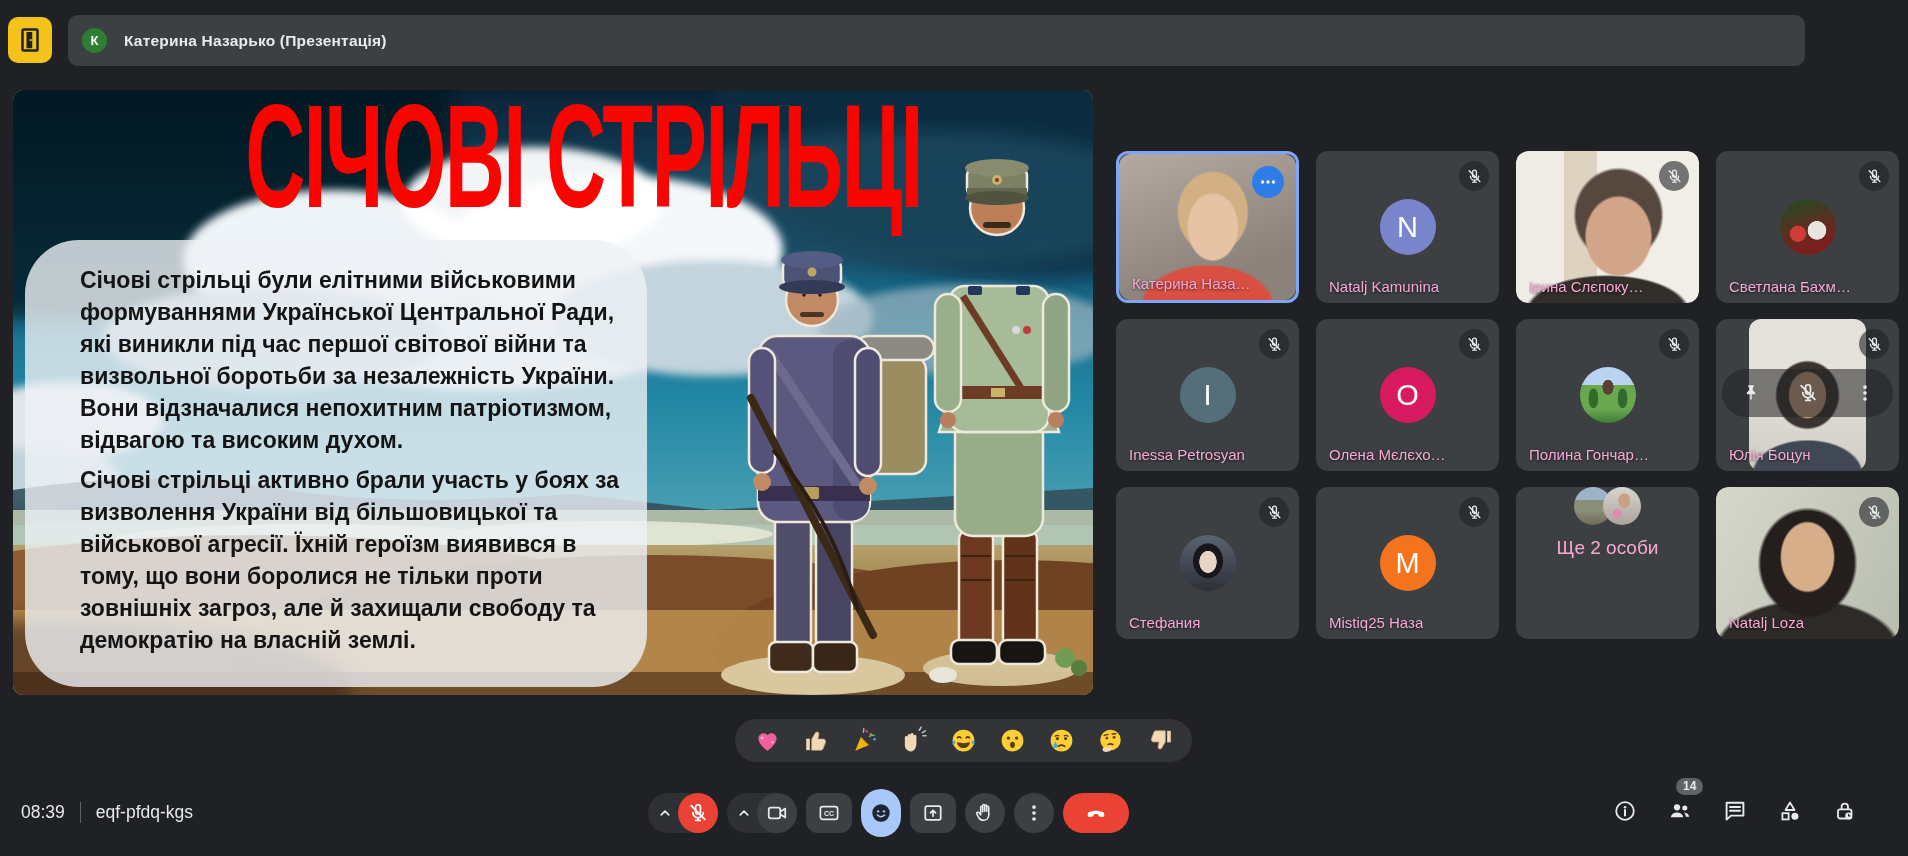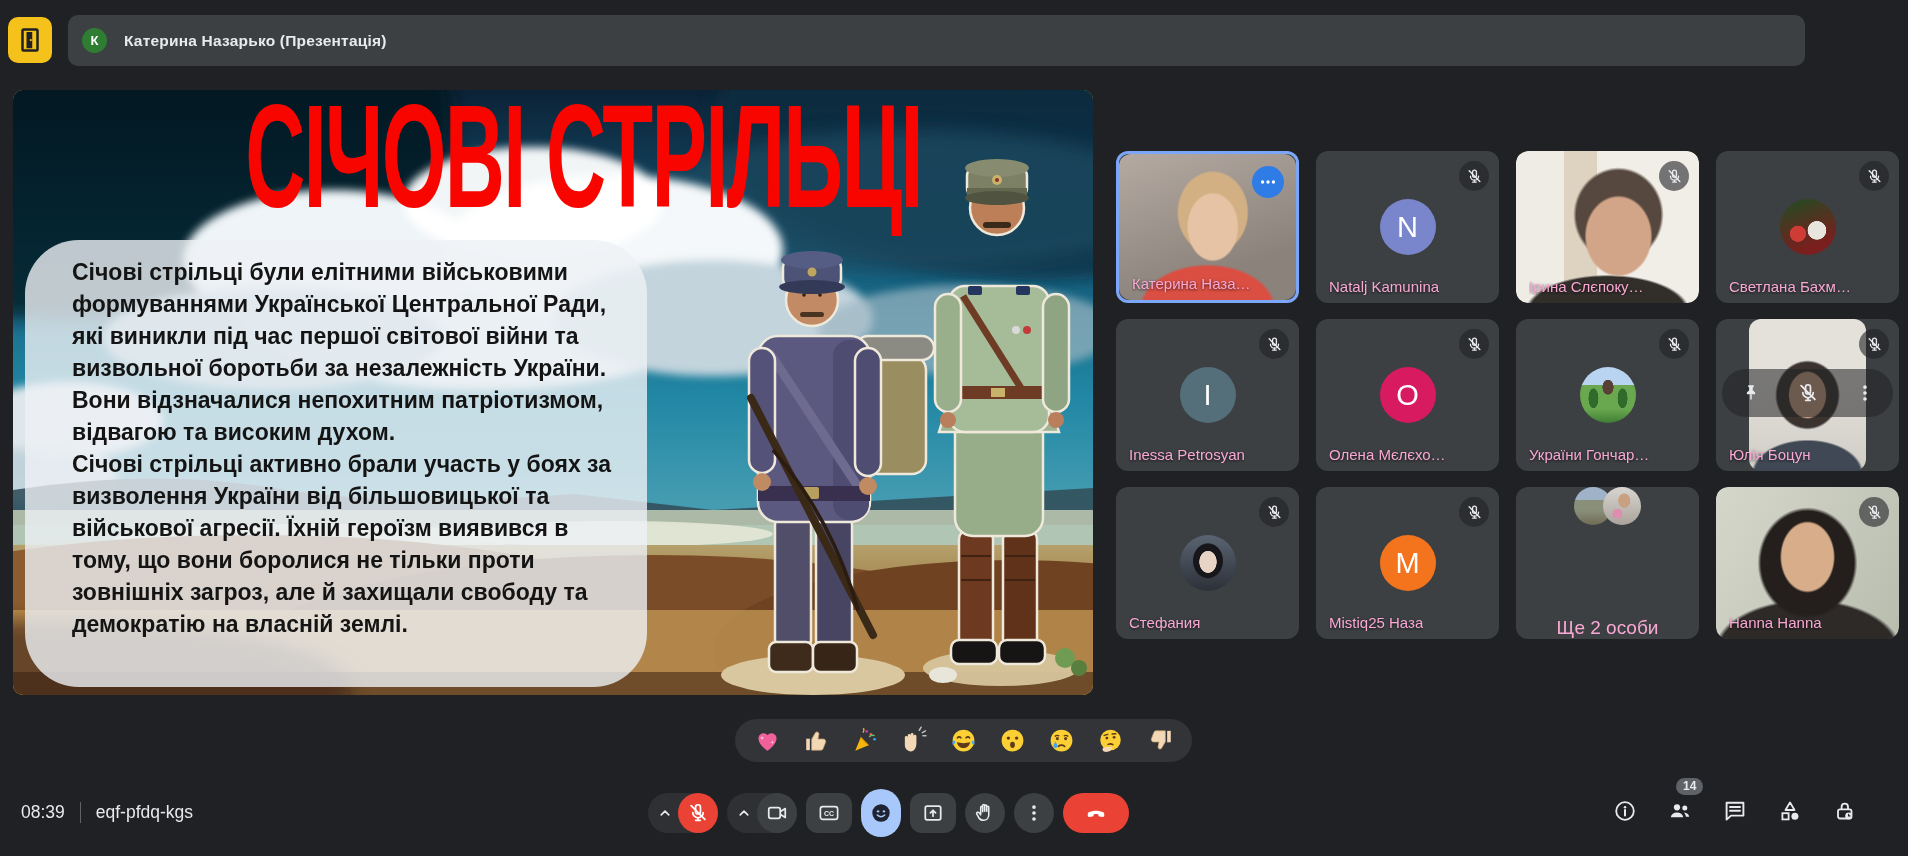--- a/index.html
+++ b/index.html
@@ -20,33 +20,33 @@
 
   
   .slide{position:absolute;left:13px;top:90px;width:1080px;height:605px;border-radius:10px;
          overflow:hidden;background:#fde047}
   .scene{position:absolute;inset:0;width:100%;height:100%}
   .slide-title{position:absolute;left:0;right:0;top:-6px;margin:0;text-align:center;white-space:nowrap;
                font-size:146px;line-height:1;font-weight:700;color:#f90500;letter-spacing:-3px;
                transform:scaleX(.57);transform-origin:50% 0}
   .textbox{position:absolute;left:12px;top:150px;width:622px;height:447px;border-radius:54px;
            background:rgba(237,241,245,.8);padding:16px 12px 0 47px;box-sizing:border-box}
-  .textbox p{margin:0;font-size:23px;line-height:32px;font-weight:700;color:#141414;white-space:pre-line}
+  .textbox p{margin:8px;font-size:23px;line-height:32px;font-weight:700;color:#141414;white-space:pre-line}
 
   
   .tiles{position:absolute;left:1116px;top:151px;display:grid;
          grid-template-columns:repeat(4,183px);grid-auto-rows:152px;gap:16px 17px}
   .tile{position:relative;background:#3c4043;border-radius:12px;overflow:hidden;box-sizing:border-box}
   .tile.active{border:3px solid #7ca6f8}
   .vid{position:absolute;inset:0;border-radius:inherit}
   .avatar{border-radius:50%}
   .avatar.letter,.avatar.photo{width:56px;height:56px;position:absolute;left:50%;top:50%;
         transform:translate(-50%,-50%);display:flex;align-items:center;justify-content:center;
         font-size:29px;color:#fff}
-  .tile.group{display:flex;flex-direction:column;align-items:center;justify-content:space-between;}
+  .tile.group{display:flex;flex-direction:column;align-items:center;justify-content:flex-start;gap:12px}
   .gav{display:flex}
   .avatar.mini{width:38px;height:38px}
   .avatar.mini + .avatar.mini{margin-left:-9px}
   .tname{position:absolute;left:13px;bottom:8px;font-size:15px;font-weight:500;color:#f9a8d4;
          text-shadow:0 1px 3px rgba(0,0,0,.7);max-width:calc(100% - 26px);white-space:nowrap;overflow:hidden}
   .tile.group .tname{position:static;font-size:19px;max-width:none;text-shadow:none}
   .micbadge{position:absolute;top:10px;right:10px;width:30px;height:30px;border-radius:50%;
             background:rgba(32,33,36,.6);display:flex;align-items:center;justify-content:center;color:#e8eaed}
   .micbadge svg{width:17px;height:17px}
   .tilemenu{position:absolute;top:12px;right:12px;width:32px;height:32px;border-radius:50%;
@@ -369,21 +369,21 @@
       <div class="micbadge" data-interactable="false">
         <span class="ic" data-interactable="false">
           <svg viewBox="0 0 24 24">
             <rect x="9.3" y="3" width="5.4" height="10" rx="2.7" fill="none" stroke="currentColor" stroke-width="1.9"></rect>
             <path d="M6.3 11.5a5.7 5.7 0 0 0 11.4 0" fill="none" stroke="currentColor" stroke-width="1.9" stroke-linecap="round"></path>
             <path d="M12 17.2V20M9.5 20h5" stroke="currentColor" stroke-width="1.9" stroke-linecap="round"></path>
             <path d="M4.5 4l15 15" stroke="currentColor" stroke-width="2" stroke-linecap="round"></path>
           </svg>
         </span>
       </div>
-      <div class="tname" data-interactable="false">України Гончар…</div>
+      <div class="tname" data-interactable="false">Полина Гончар…</div>
     </div>
     <div class="tile" data-interactable="true">
       <div class="vid v-yulia" data-interactable="false"></div>
       <div class="hoverpill" data-interactable="false">
         <button class="pillbtn" data-interactable="true">
           <span class="ic" data-interactable="false">
             <svg viewBox="0 0 24 24" fill="currentColor">
               <path d="M9 3.5h6v1.8l-1.1 1V9l2.6 2.4v1.9H7.5v-1.9L10.1 9V6.3L9 5.3z"></path>
               <path d="M11.2 13.3h1.6V19h-1.6z"></path>
             </svg>
@@ -461,21 +461,21 @@
       <div class="micbadge" data-interactable="false">
         <span class="ic" data-interactable="false">
           <svg viewBox="0 0 24 24">
             <rect x="9.3" y="3" width="5.4" height="10" rx="2.7" fill="none" stroke="currentColor" stroke-width="1.9"></rect>
             <path d="M6.3 11.5a5.7 5.7 0 0 0 11.4 0" fill="none" stroke="currentColor" stroke-width="1.9" stroke-linecap="round"></path>
             <path d="M12 17.2V20M9.5 20h5" stroke="currentColor" stroke-width="1.9" stroke-linecap="round"></path>
             <path d="M4.5 4l15 15" stroke="currentColor" stroke-width="2" stroke-linecap="round"></path>
           </svg>
         </span>
       </div>
-      <div class="tname" data-interactable="false">Hanna Hanna</div>
+      <div class="tname" data-interactable="false">Natalj Loza</div>
     </div>
   </section>
 
 <div class="reactions" id="reactions" data-interactable="false">
     <button class="rbtn" data-interactable="true">
       <svg viewBox="0 0 24 24">
         <path d="M12 20.5S4.5 15.6 4.5 10.4C4.5 7.9 6.4 6 8.8 6c1.3 0 2.5.6 3.2 1.6A4.1 4.1 0 0 1 15.2 6c2.4 0 4.3 1.9 4.3 4.4 0 5.2-7.5 10.1-7.5 10.1z" fill="#f0619b"></path>
         <path d="M7.5 8.2l.5 1.2 1.2.5-1.2.5-.5 1.2-.5-1.2-1.2-.5 1.2-.5zM16 12l.4 1 1 .4-1 .4-.4 1-.4-1-1-.4 1-.4z" fill="#ffd1e3"></path>
       </svg>
     </button>

